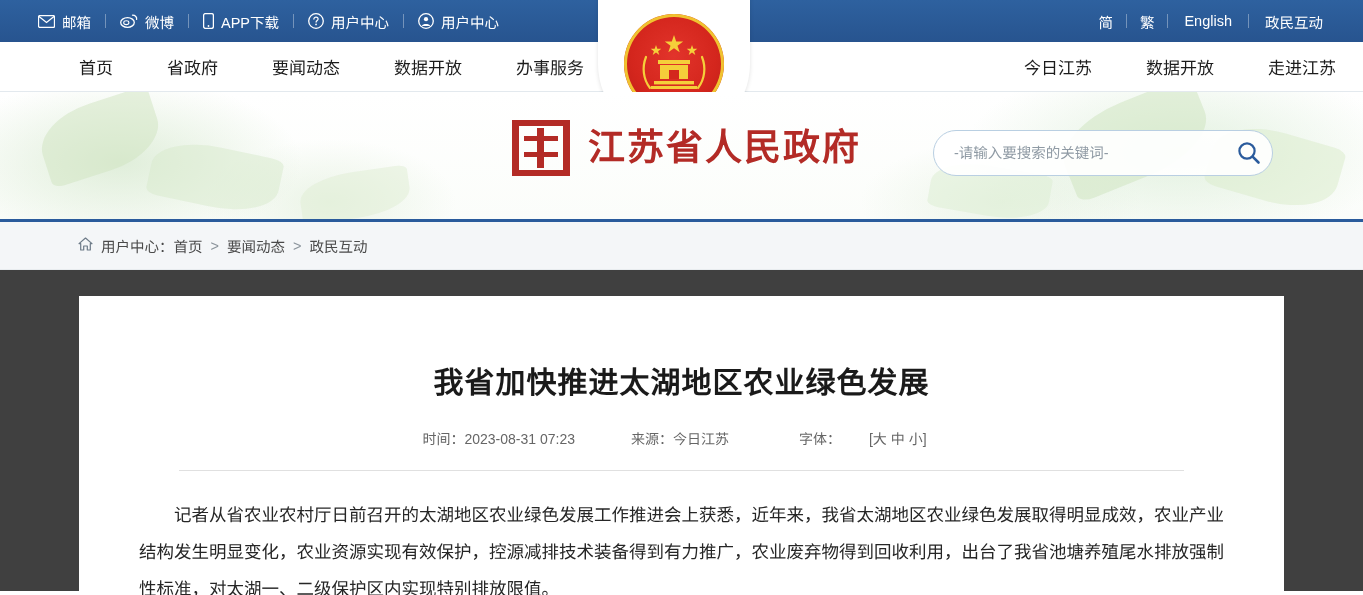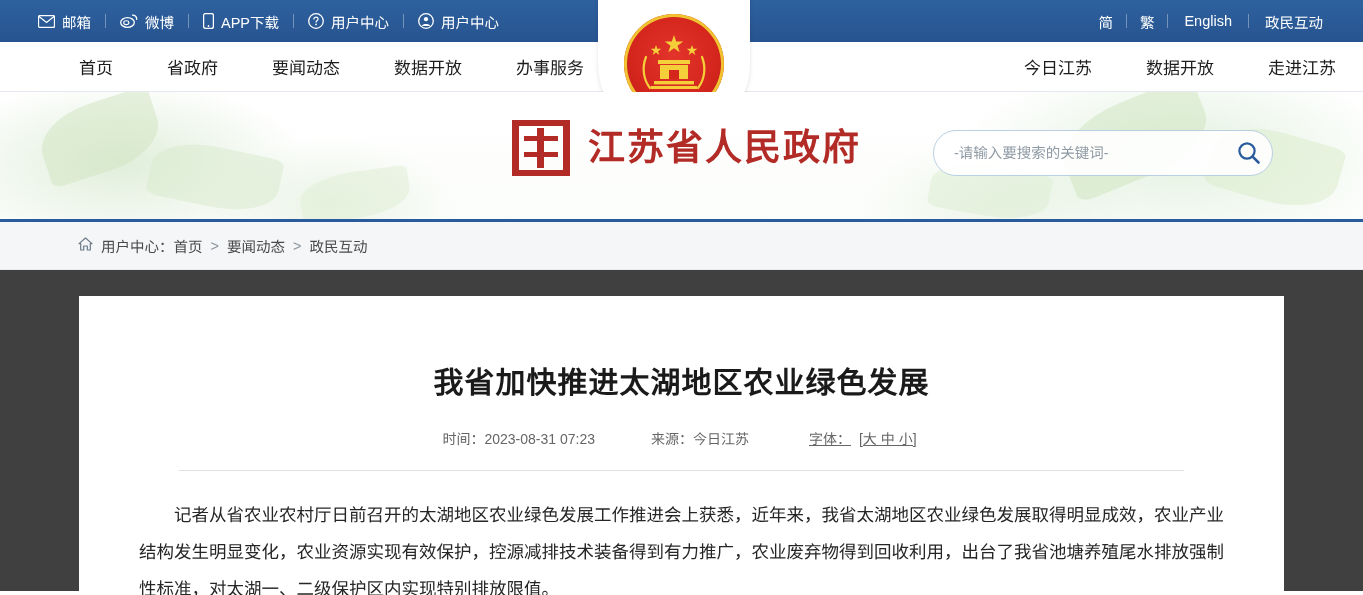--- a/index.html
+++ b/index.html
@@ -219,21 +219,21 @@
     letter-spacing: 1px;
     font-family: "Liberation Sans","DejaVu Sans",sans-serif;
   }
   .art-meta {
     margin-top: 26px;
     display: flex; justify-content: center; align-items: center;
     font-size: 14px;
     color: #666666;
   }
   .art-meta .m { margin: 0 28px; }
-  .font-sizer span { cursor: pointer; margin: 0 4px; text-decoration: underline; }
+  .font-sizer span { cursor: pointer; margin: 0 14px; }
   .divider {
     margin: 22px 40px 0 40px;
     border-top: 1px solid #e0e0e0;
   }
   .art-body {
     margin-top: 26px;
     font-size: 17.5px;
     line-height: 2.1;
     color: #262626;
     text-align: justify;

